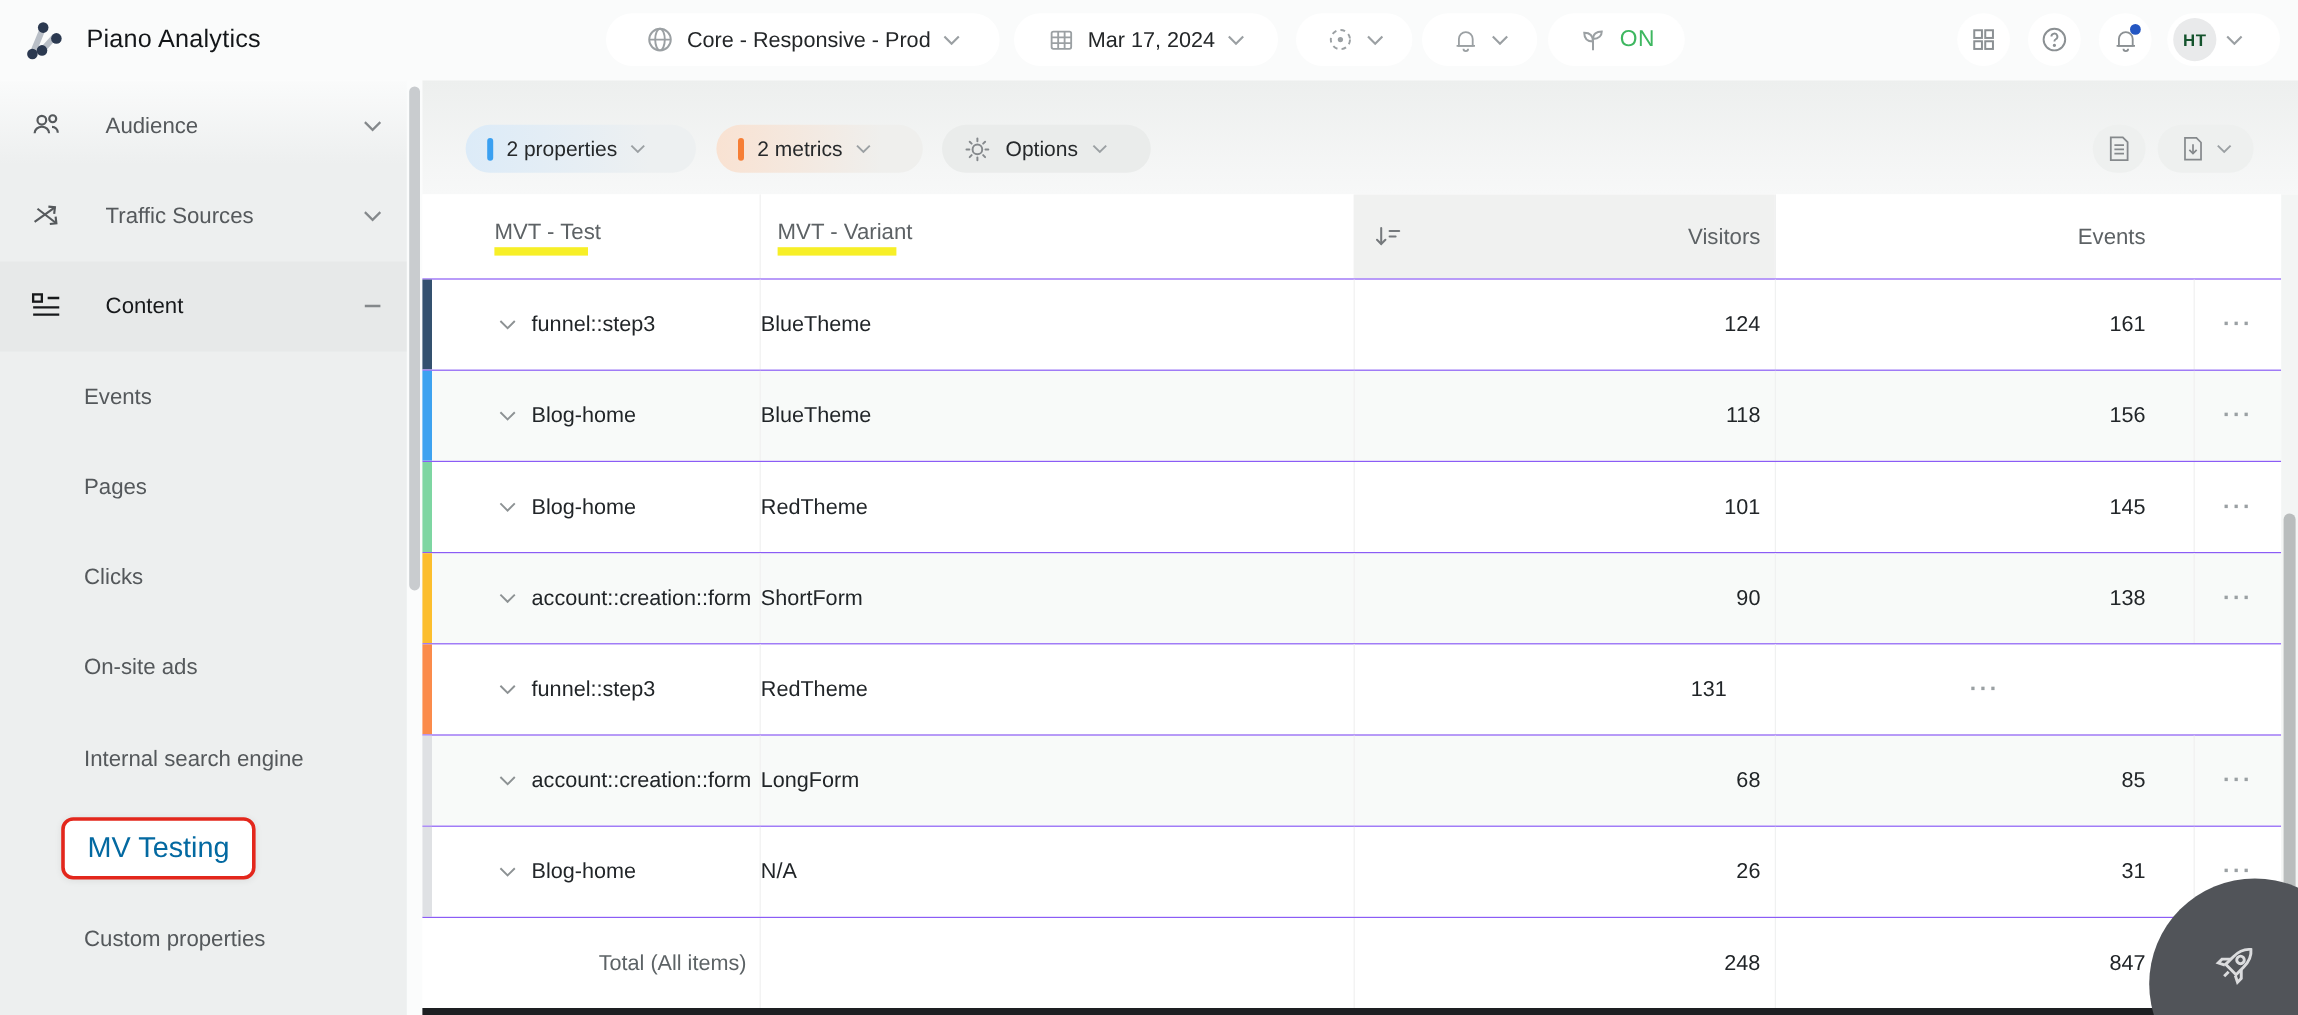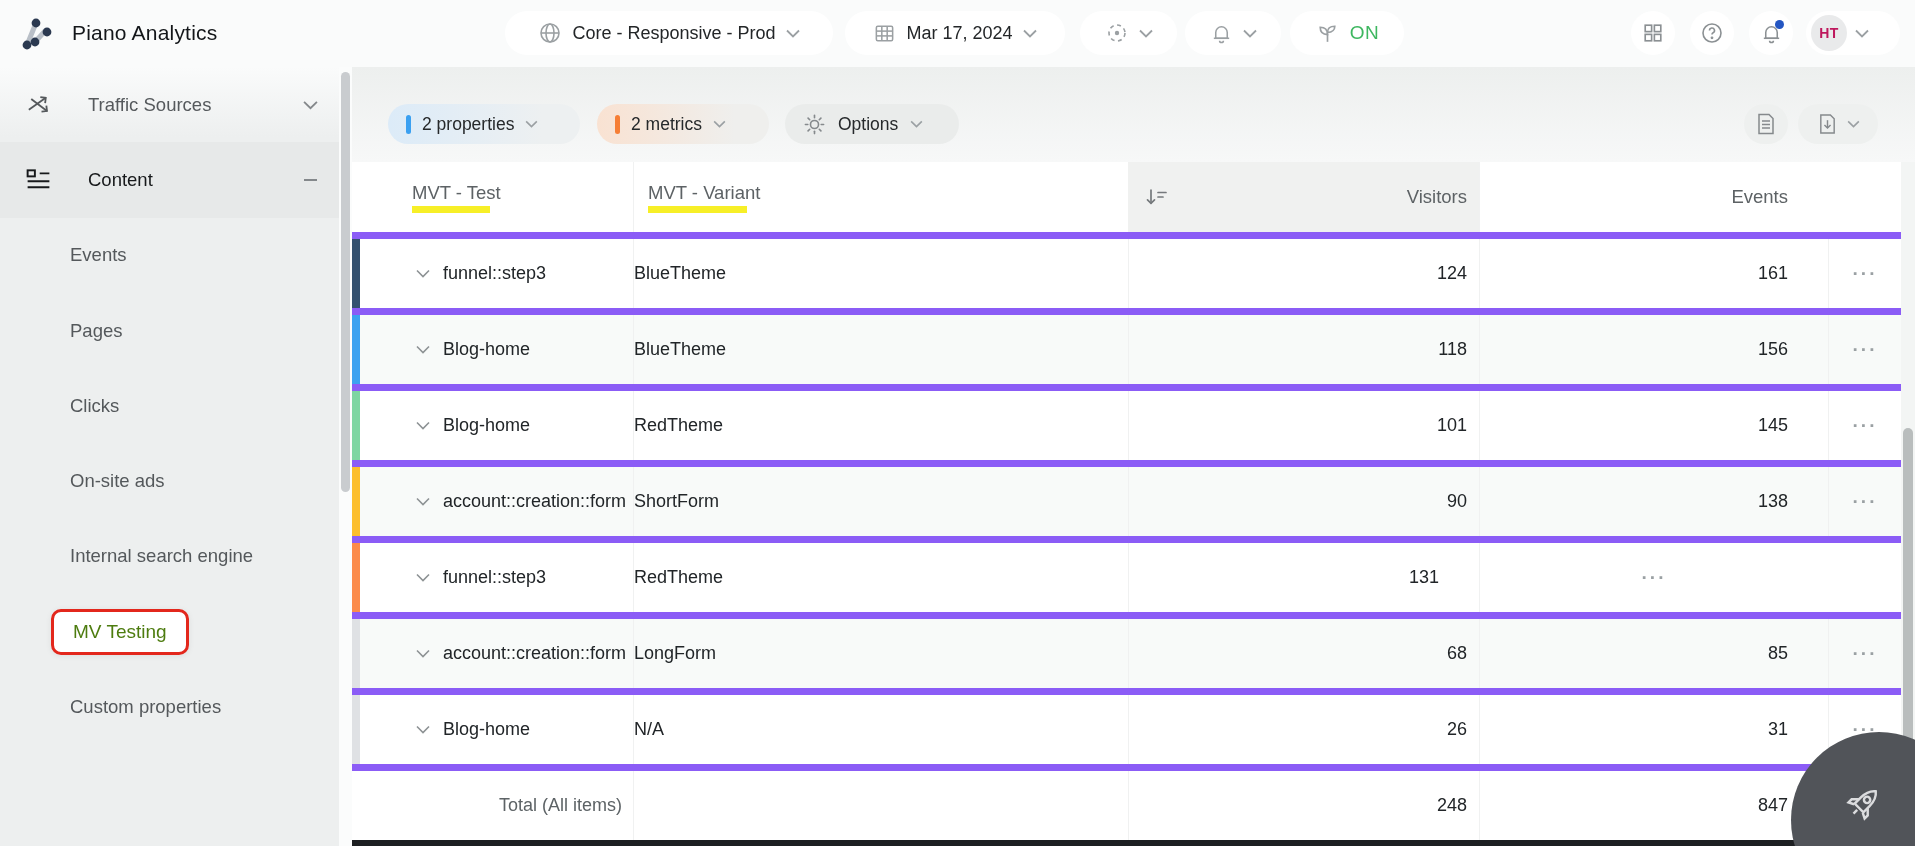--- a/index.html
+++ b/index.html
@@ -15,33 +15,33 @@
   .pill-site   { left:505px;  width:328px; }
   .pill-date   { left:845px;  width:220px; font-weight:500; }
   .pill-target { left:1080px; width:97px; }
   .pill-bell   { left:1185px; width:96px; }
   .pill-sandbox{ left:1290px; width:114px; }
   .on-label { color:#3eb760; font-weight:500; font-size:19px; letter-spacing:.5px; }
   .circle-btn { position:absolute; top:11px; width:44px; height:44px; border-radius:50%; background:#fff; display:flex; align-items:center; justify-content:center; }
   .cb-grid { left:1631px; } .cb-help { left:1690px; } .cb-notif { left:1749px; }
   .notif-dot { position:absolute; top:9px; right:9px; width:9px; height:9px; border-radius:50%; background:#2456c2; }
   .pill-user { left:1806px; width:94px; justify-content:flex-start; padding-left:5px; gap:8px; }
-  .avatar { width:36px; height:36px; border-radius:50%; background:#e9eaeb; display:flex; align-items:center; justify-content:center; font-size:14px; font-weight:600; color:#be185d; letter-spacing:.5px; }
+  .avatar { width:36px; height:36px; border-radius:50%; background:#e9eaeb; display:flex; align-items:center; justify-content:center; font-size:14px; font-weight:600; color:#14532d; letter-spacing:.5px; }
 
   
   .sidebar { position:absolute; left:0; top:67px; width:352px; height:779px; background:linear-gradient(180deg,#fafbfb 0,#edefef 70px); }
   .side-row { position:relative; height:75.3px; display:flex; align-items:center; }
   .side-row.active { background:#e7e9e9; }
   .side-icon { position:absolute; left:24px; top:50%; transform:translateY(-50%); }
   .side-label-top { position:absolute; left:88px; font-size:18.5px; color:#55595c; }
   .side-row.active .side-label-top { color:#17191b; }
   .side-label-sub { position:absolute; left:70px; font-size:18.5px; color:#54585b; }
   .side-ctrl { position:absolute; right:34px; top:50%; transform:translateY(-50%); }
   .mv-box { position:absolute; left:51px; display:flex; align-items:center; background:#fff; border:3px solid #e3271c; border-radius:10px; padding:9px 19px; box-shadow:0 1px 6px rgba(0,0,0,.07); }
-  .mv-box .side-label-mv { font-size:19px; color:#4d7c0f; font-weight:500; }
+  .mv-box .side-label-mv { font-size:24px; color:#0369a1; font-weight:500; }
   .side-scroll-track { position:absolute; right:0; top:0; width:13px; height:779px; background:#fbfcfc; }
   .side-scroll-thumb { position:absolute; right:2px; top:5px; width:9px; height:420px; border-radius:4.5px; background:#c9cccf; }
 
   
   .main { position:absolute; left:352px; top:67px; width:1563px; height:779px; background:#fff; }
   .toolbar { position:absolute; left:0; top:0; width:1563px; height:95px; background:linear-gradient(180deg,#edefee 0,#f7f8f8 100%); }
   .chip { position:absolute; top:37px; height:40px; border-radius:20px; display:flex; align-items:center; gap:11px; font-size:17.5px; color:#26292b; padding:0 18px; }
   .chip-props { left:36px;  width:192px; background:linear-gradient(90deg,#dcebf8 0,#edf0f1 80%); }
   .chip-metrics { left:245px; width:172px; background:linear-gradient(90deg,#f9e2d2 0,#efefed 80%);text-align:right; }
   .chip-options { left:433px; width:174px; background:#eaeceb; gap:12px; }
@@ -52,21 +52,21 @@
 
   
   .table { position:absolute; left:0; top:95px; width:1549px; }
   .thead { display:grid; grid-template-columns:281px 495px 351px 349px 73px; height:70px; background:#fff; }
   .th { display:flex; align-items:center; font-size:18.5px; color:#5d6265; }
   .th-test { padding-left:60px; } .th-variant { padding-left:14px; border-left:1px solid #f0f1f1; }
   .hl { position:relative; display:inline-block; padding-bottom:9px; }
   .hl::after { content:""; position:absolute; left:0; bottom:0; height:7px; width:88%; background:#f7ef27; }
   .th-visitors { background:#f0f1f0; justify-content:space-between; padding:0 12px 0 16px; }
   .th-events { justify-content:flex-end; padding-right:40px; border-left:1px solid #f0f1f1; }
-  .rows .trow, .trow-total { display:grid; grid-template-columns:281px 495px 351px 349px 73px; height:76px; border-top:7px solid #8b5cf6; position:relative; background:#fff; }
+  .rows .trow, .trow-total { display:grid; grid-template-columns:281px 495px 351px 349px 73px; height:76px; border-top:1px solid #8b5cf6; position:relative; background:#fff; }
   .rows .trow:nth-child(2n) { background:#f8faf9; }
   .rowbar { position:absolute; left:0; top:0; width:8px; height:100%; }
   .td { display:flex; align-items:center; font-size:18px; color:#212528; }
   .td-test { padding-left:64px; gap:13px; }
   .td-variant { border-left:1px solid #f0f1f1; }
   .td-num { justify-content:flex-end; padding-right:12px; border-left:1px solid #f0f1f1; }
   .td-events { padding-right:40px; }
   .td-actions { justify-content:center; color:#9aa0a3; font-size:19px; letter-spacing:2px; font-weight:700; cursor:pointer; border-left:1px solid #f0f1f1; }
   .trow-total { height:76px; }
   .total-label { justify-content:flex-end; padding-right:11px; color:#5d6366; }
@@ -198,20 +198,36 @@
     <span>
       <svg width="14" height="9" viewBox="0 0 14 9" fill="none" stroke="#9ba0a3" stroke-width="1.8">
           <polyline points="1,1.5 7,7.5 13,1.5"></polyline>
         </svg>
     </span>
   </div>
 </div>
 
 <div class="sidebar">
 
+  <div class="side-row">
+    <span class="side-icon">
+      <svg width="29" height="29" viewBox="0 0 24 24" fill="none" stroke="#55595c" stroke-width="1.5">
+        <circle cx="9" cy="8" r="3"></circle>
+          <path d="M4 17 a5 4.5 0 0 1 10 0"></path>
+        <circle cx="16.5" cy="7" r="2.4"></circle>
+          <path d="M16 12.6 a4 4 0 0 1 4 4"></path>
+      </svg>
+    </span>
+    <span class="side-label-top">Audience</span>
+    <span class="side-ctrl">
+      <svg width="15" height="10" viewBox="0 0 14 9" fill="none" stroke="#84888b" stroke-width="1.7">
+          <polyline points="1,1.5 7,7.5 13,1.5"></polyline>
+        </svg>
+    </span>
+  </div>
 
   <div class="side-row">
     <span class="side-icon">
       <svg width="29" height="29" viewBox="0 0 24 24" fill="none" stroke="#55595c" stroke-width="1.5">
         <line x1="4" y1="16" x2="18" y2="6"></line>
           <polyline points="13.5,5.5 18,6 17.5,10.5"></polyline>
         <line x1="6" y1="7" x2="19" y2="17"></line>
           <polyline points="14.5,17.5 19,17 18.5,12.5"></polyline>
       </svg>
     </span>

